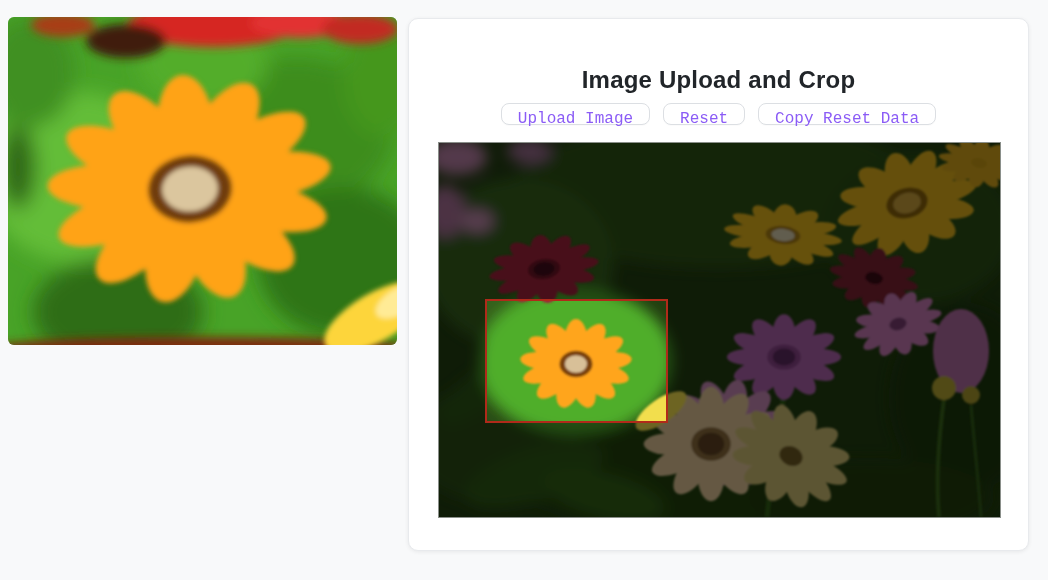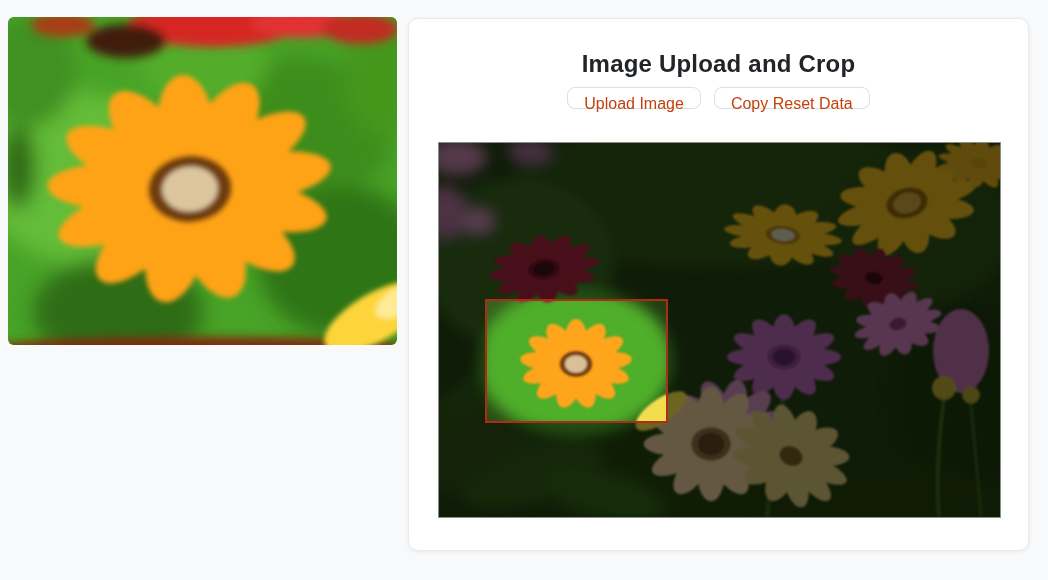--- a/index.html
+++ b/index.html
@@ -10,29 +10,29 @@
     position:absolute; left:8px; top:17px; width:389px; height:328px;
     border-radius:6px; display:block;
   }
 
   .card {
     position:absolute; left:408px; top:18px; width:621px; height:533px;
     background:#ffffff; border:1px solid #e8eaed; border-radius:10px;
     box-shadow:0 1px 4px rgba(0,0,0,0.07);
   }
   .title {
-    margin-top:31px; text-align:center;
+    margin-top:47px; text-align:center;
     font-size:24px; font-weight:700; color:#212529; letter-spacing:0.2px;
   }
   .btn-row {
     margin-top:9px; display:flex; justify-content:center; gap:13px;
   }
   .btn {
-    font-family:Liberation Sans, sans-serif;
-    font-size:16px; color:#c2410c; background:#ffffff;
+    font-family:Liberation Mono, monospace;
+    font-size:16px; color:#8b5cf6; background:#ffffff;
     border:1px solid #dcdfe3; border-radius:8px;
     padding:5px 16px; height:22px; line-height:21px; cursor:pointer;
     box-shadow:0 1px 1px rgba(0,0,0,0.02);
   }
   .cropper {
     position:absolute; left:29px; top:123px; width:563px; height:376px;
     border:1px solid #8a8f8a; background:#223e11;
   }
   .cropper svg { display:block; width:561px; height:374px; }
   .crop-box {
@@ -94,20 +94,21 @@
       </g>
       <ellipse cx="368" cy="300" rx="58" ry="24" fill="#fdd53b" transform="rotate(-30 368 300)"></ellipse>
       <ellipse cx="392" cy="284" rx="27" ry="13" fill="#ffeb96" transform="rotate(-30 392 284)"></ellipse>
     </g>
 </svg>
 
 <div class="card">
   <h1 class="title">Image Upload and Crop</h1>
   <div class="btn-row">
     <button class="btn">Upload Image</button>
+    <button class="btn">Reset</button>
     <button class="btn">Copy Reset Data</button>
   </div>
 
   <div class="cropper">
     <svg viewBox="0 0 561 374" preserveAspectRatio="none">
       <defs>
         <filter id="fb-big" x="-40%" y="-40%" width="180%" height="180%">
             <feGaussianBlur stdDeviation="7"></feGaussianBlur>
           </filter>
         <filter id="fb-soft" x="-40%" y="-40%" width="180%" height="180%">

